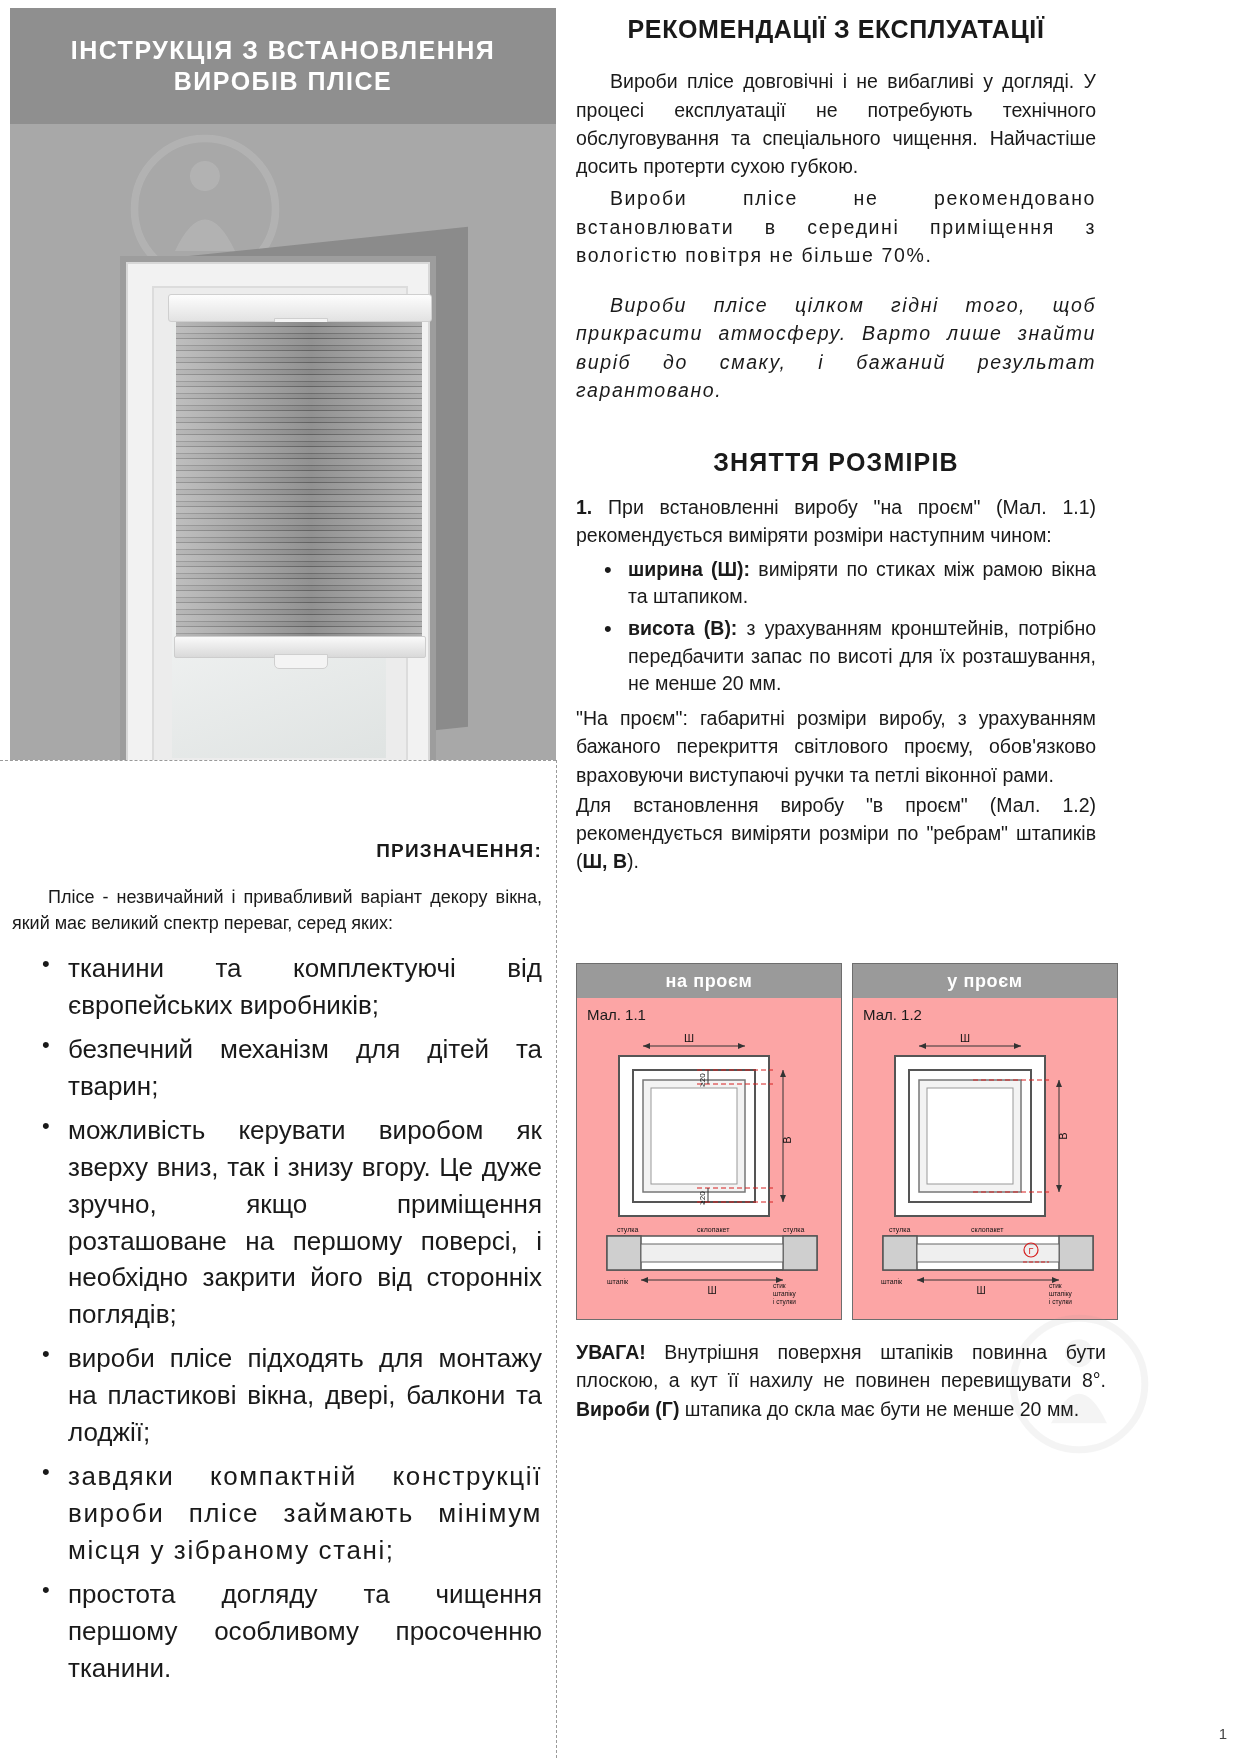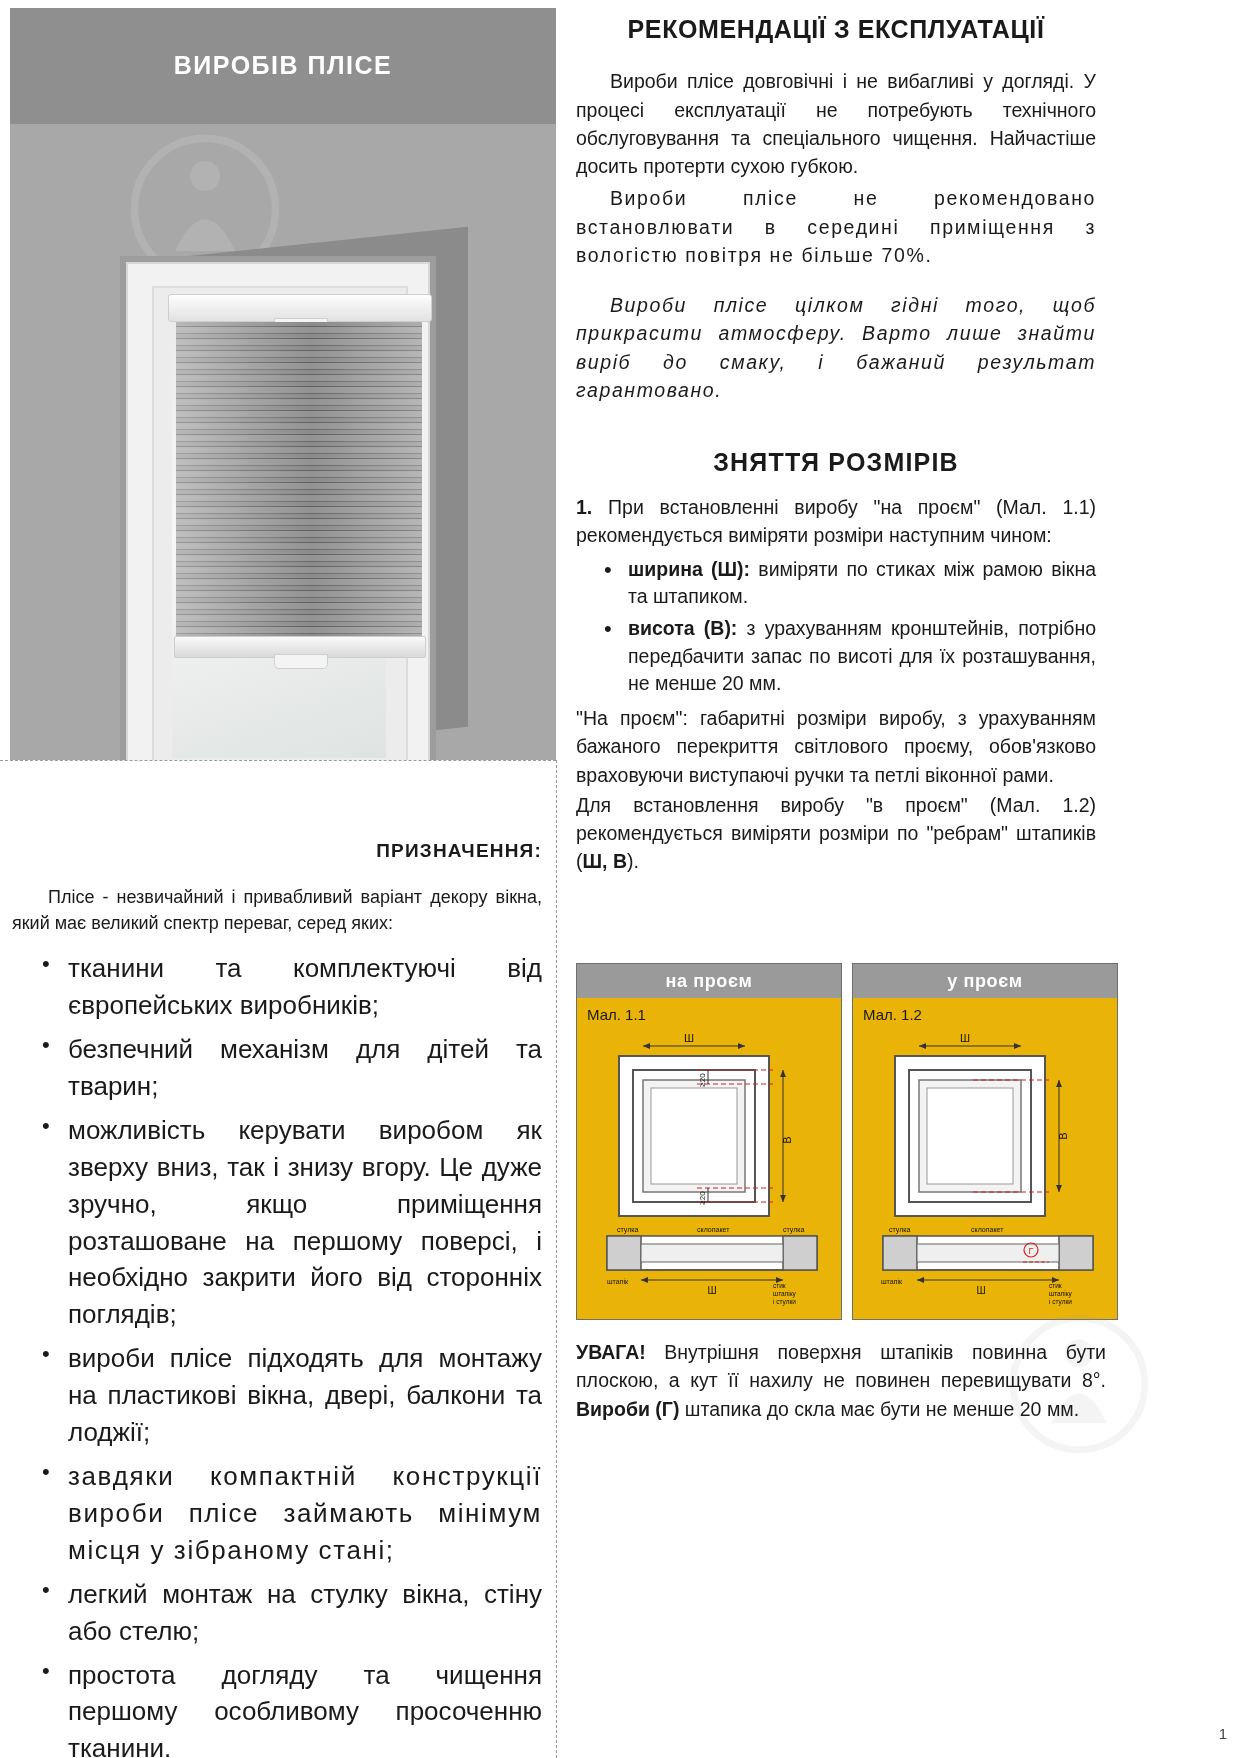--- a/index.html
+++ b/index.html
@@ -54,40 +54,41 @@
 
   .r-title2{font-weight:bold;font-size:25px;text-align:center;letter-spacing:1.2px;margin-top:44px;}
 
   .num-list{font-size:19.5px;line-height:1.45;margin-top:16px;text-align:justify;}
   ul.bul2{list-style:none;margin:6px 0 0 0;padding:0;}
   ul.bul2 li{position:relative;padding-left:52px;margin-bottom:4px;font-size:19.5px;line-height:1.42;text-align:justify;}
   ul.bul2 li:before{content:"•";position:absolute;left:28px;top:-2px;font-size:22px;}
 
   
   .figs{position:absolute;left:576px;top:963px;width:542px;height:355px;display:flex;gap:10px;}
-  .fig{position:relative;width:266px;height:355px;border:1px solid #6e6e6e;background:#eab308;}
+  .fig{position:relative;width:266px;height:355px;border:1px solid #6e6e6e;background:#fca5a5;}
   .fig-cap{height:34px;background:#9a9a9a;color:#fff;font-weight:bold;font-size:18px;display:flex;align-items:center;justify-content:center;letter-spacing:.6px;}
   .fig-num{position:absolute;left:10px;top:42px;font-size:15px;}
   .fig-svg{position:absolute;left:0;top:58px;width:266px;height:290px;}
 
   .warn{position:absolute;left:576px;top:1338px;width:530px;font-size:19.5px;line-height:1.45;text-align:justify;}
   .warn b{font-weight:bold;}
 
   .pageno{position:absolute;right:18px;bottom:16px;font-size:15px;color:#444;}
   .wm-br{position:absolute;right:96px;bottom:300px;opacity:.10;}
 </style>
 </head>
 <body>
 
 <div class="page">
 
   <div class="left">
 
     <div class="hdr-band">
       <div class="hdr-band-inner">
+        <div class="hdr-line">ІНСТРУКЦІЯ  З  ВСТАНОВЛЕННЯ</div>
         <div class="hdr-line">ВИРОБІВ ПЛІСЕ</div>
       </div>
     </div>
 
     <div class="photo">
       <div class="wm" style="left:120px;top:10px;">
         <svg width="150" height="150" viewBox="0 0 100 100">
           <circle cx="50" cy="50" r="47" fill="none" stroke="#ffffff" stroke-width="5"></circle>
           <path d="M50 18 a10 10 0 1 1 -0.1 0 Z" fill="#ffffff"></path>
           <path d="M30 78 q20 -42 40 0 z" fill="#ffffff"></path>
@@ -114,21 +115,20 @@
 
     <div class="left-body">
       <div class="sec-title purpose-head">ПРИЗНАЧЕННЯ:</div>
       <div class="lead" style="text-indent:36px;">Пліcе - незвичайний і привабливий варіант декору вікна, який має великий спектр переваг, серед яких:</div>
       <ul class="bul">
         <li>тканини та комплектуючі від європейських виробників;</li>
         <li>безпечний механізм для дітей та тварин;</li>
         <li>можливість керувати виробом як зверху вниз, так і знизу вгору. Це дуже зручно, якщо приміщення розташоване на першому поверсі, і необхідно закрити його від сторонніх поглядів;</li>
         <li>вироби пліcе підходять для монтажу на пластикові вікна, двері, балкони та лоджії;</li>
         <li class="spaced">завдяки компактній конструкції вироби пліcе займають мінімум місця у зібраному стані;</li>
-        <li>легкий монтаж на стулку вікна, стіну або стелю;</li>
         <li>простота догляду та чищення першому особливому просоченню тканини.</li>
       </ul>
     </div>
   </div>
 
   <div class="vdiv"></div>
 
   <div class="right">
     <div class="r-title">РЕКОМЕНДАЦІЇ З ЕКСПЛУАТАЦІЇ</div>
 

